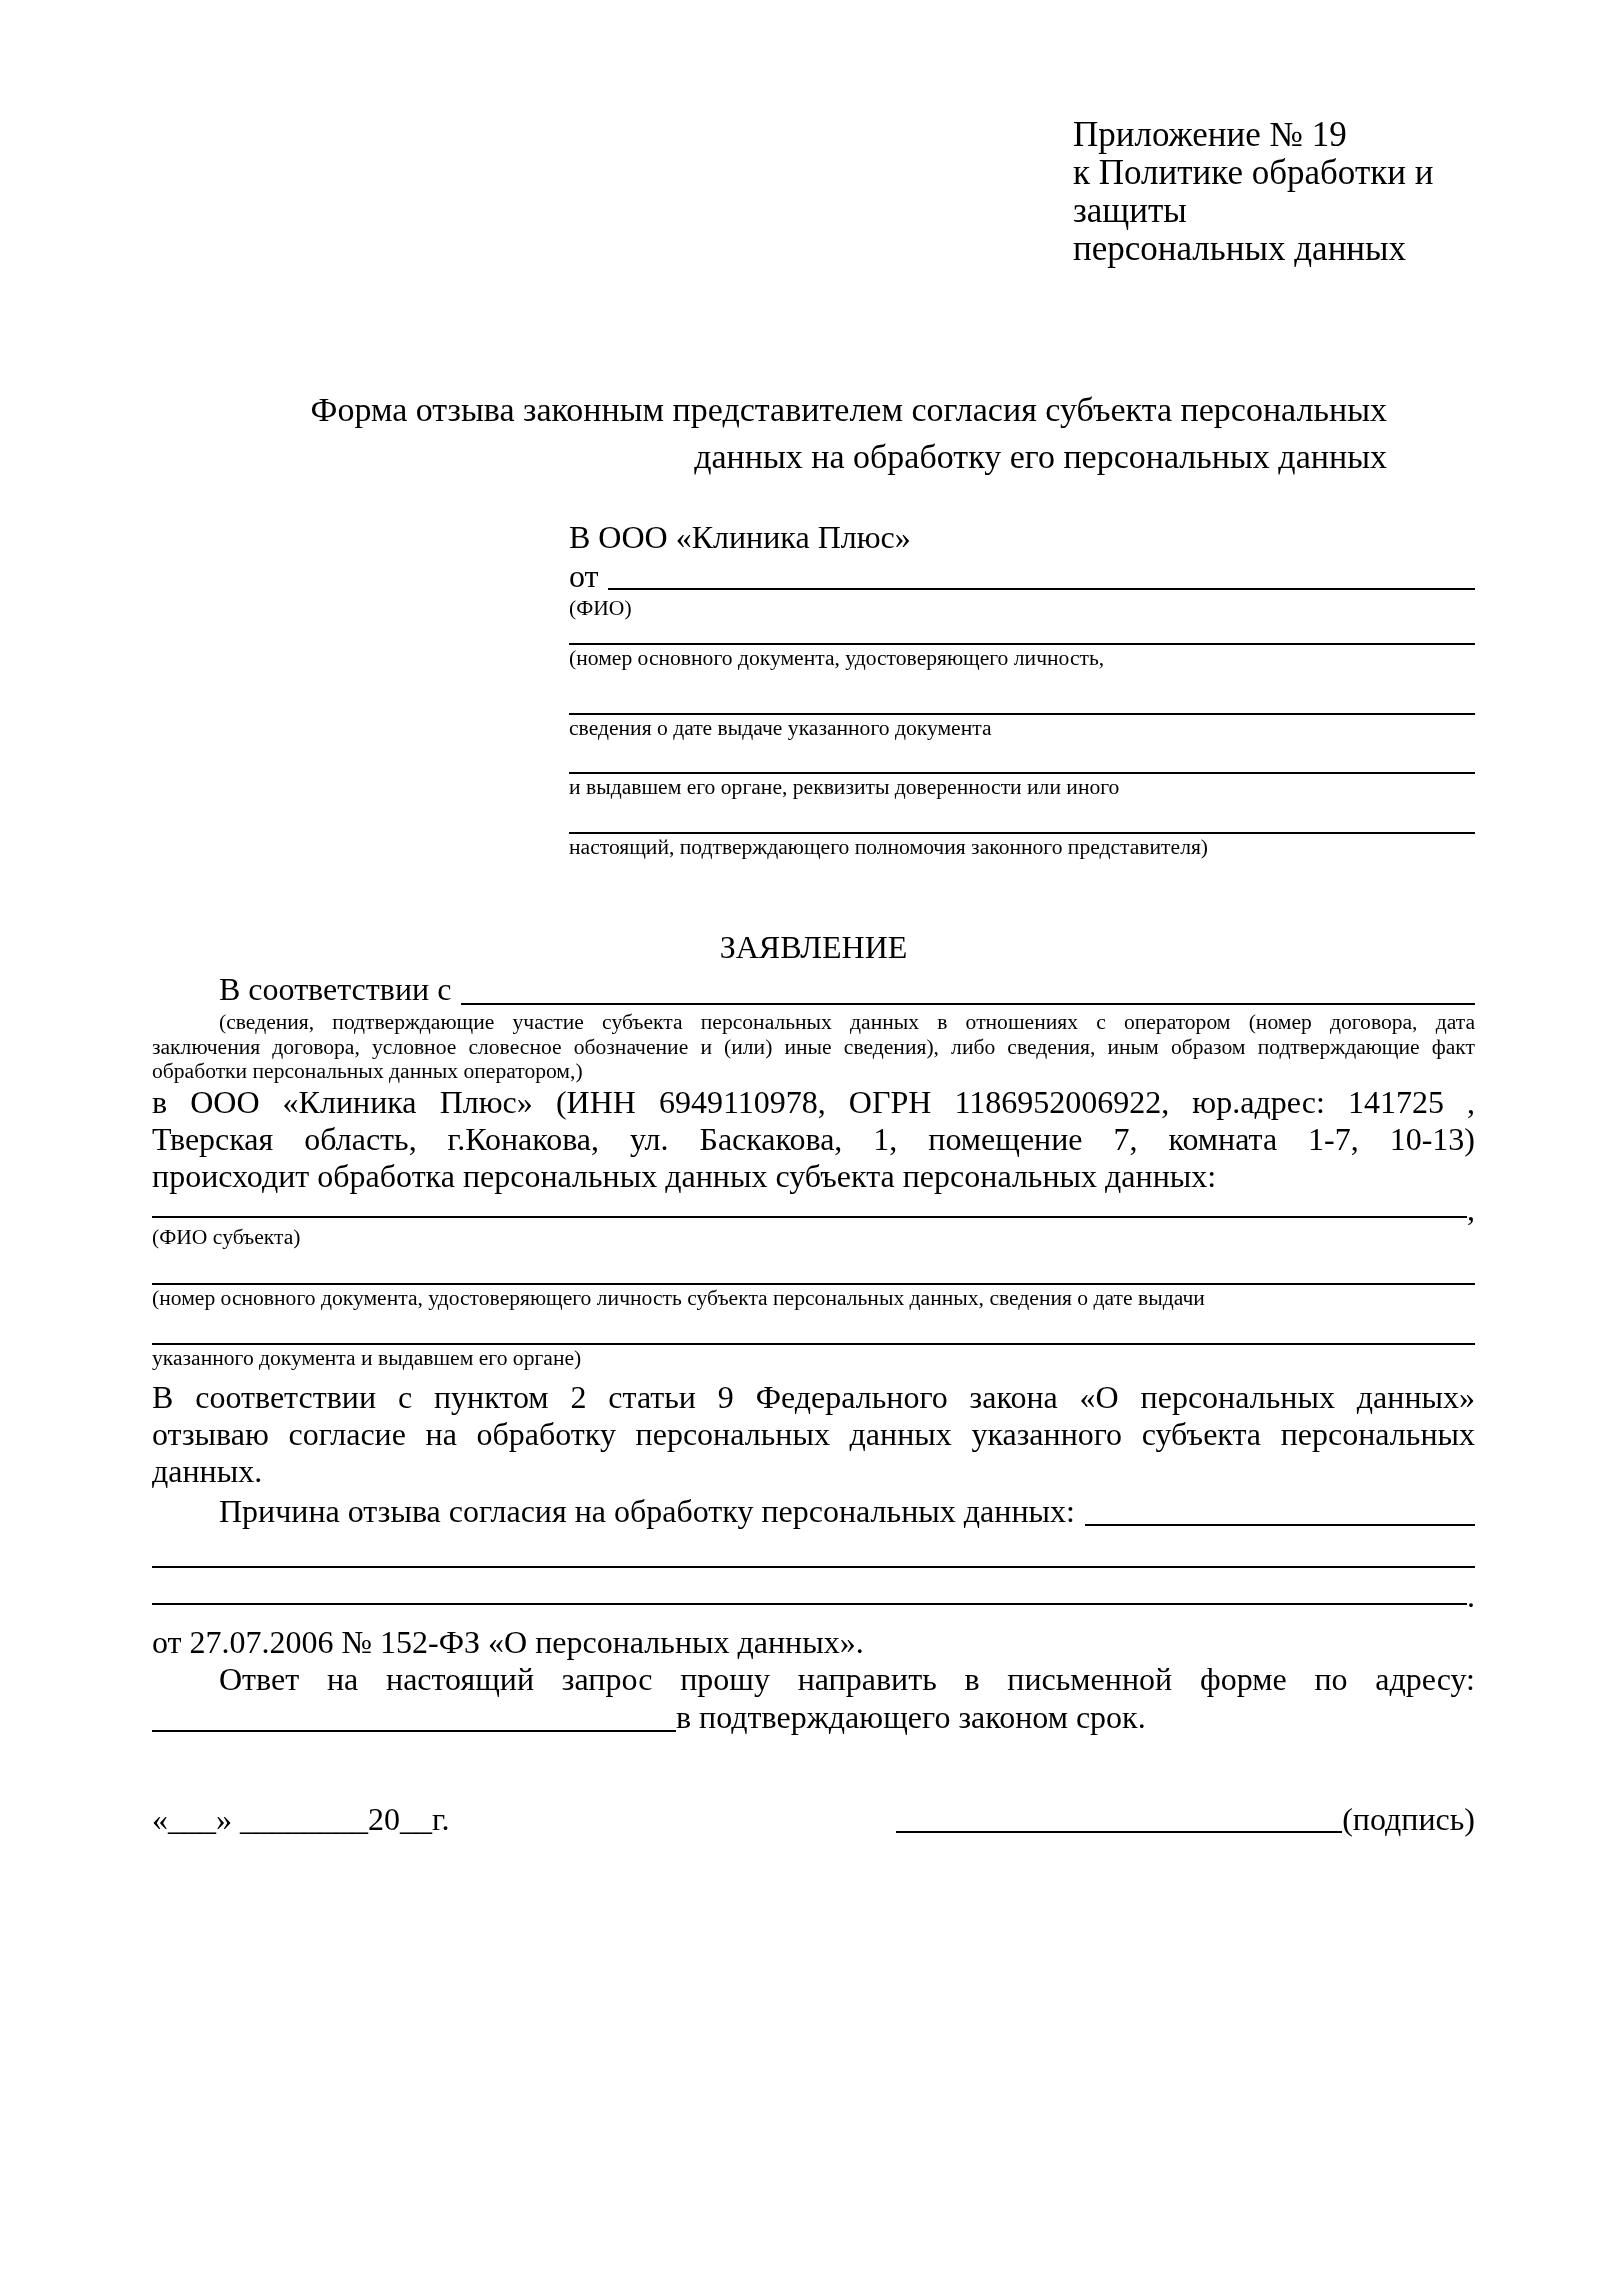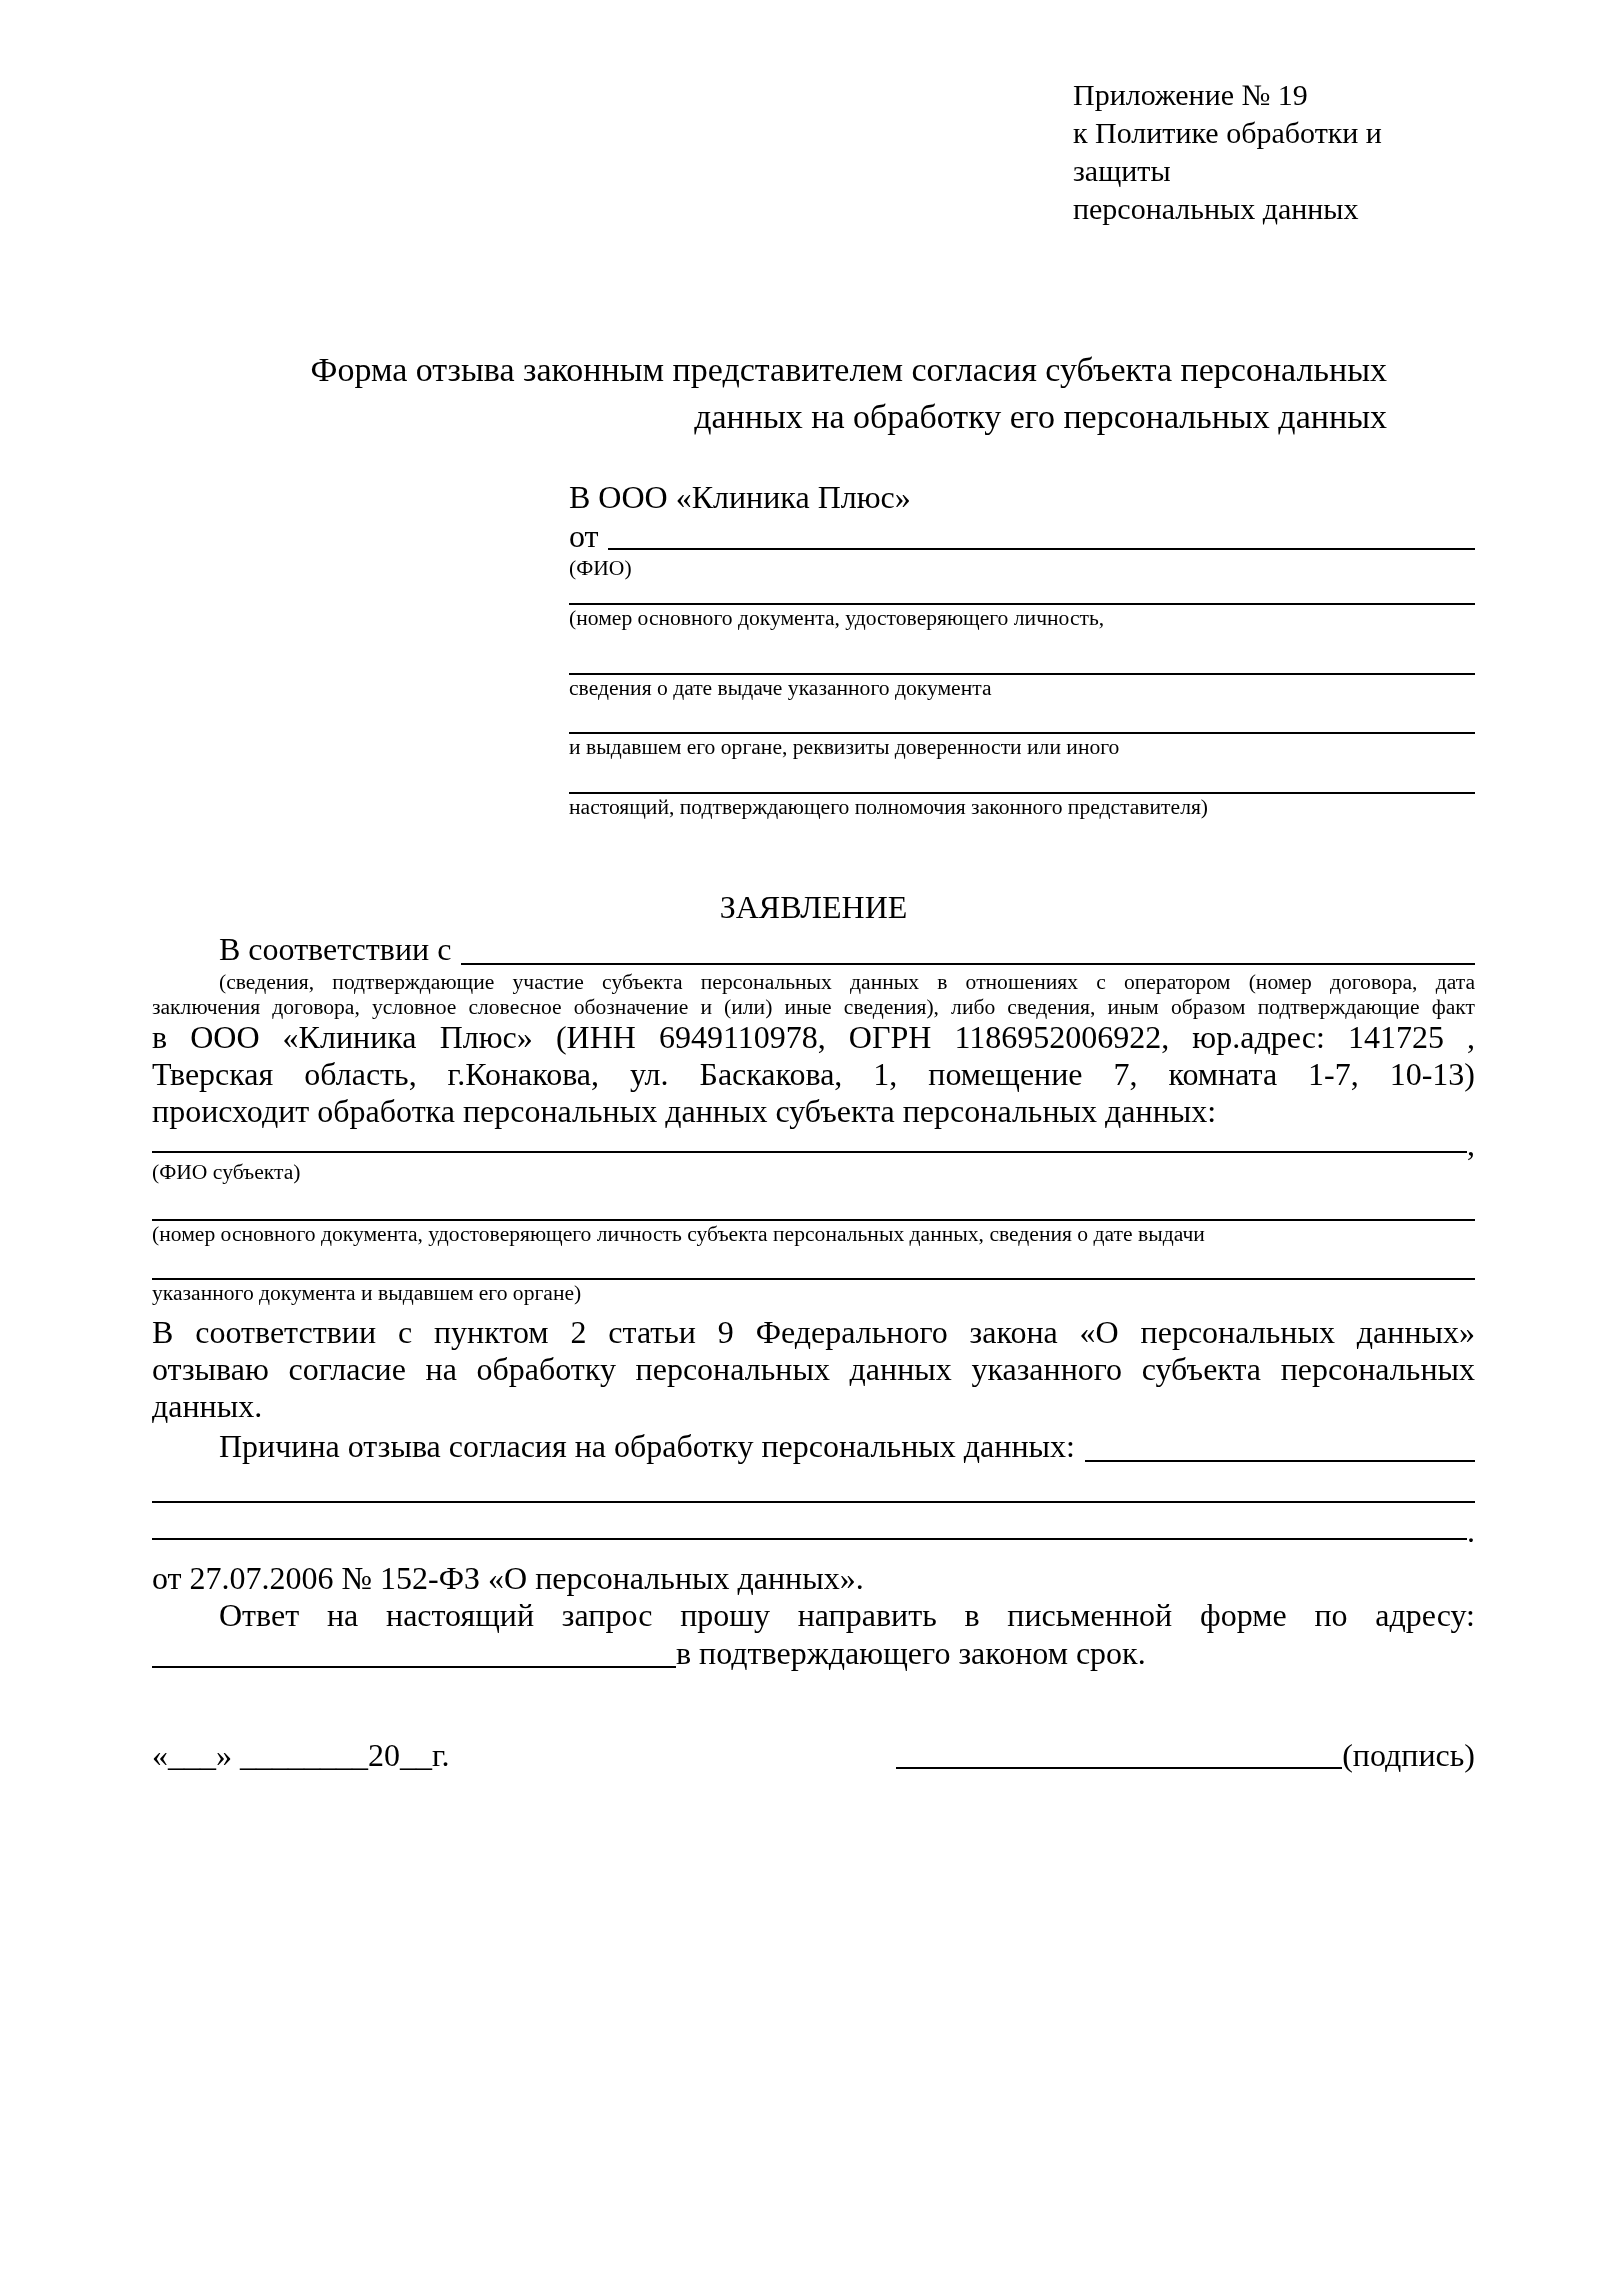--- a/index.html
+++ b/index.html
@@ -10,21 +10,21 @@
     background: #ffffff;
     color: #000000;
     font-family: "Liberation Serif", "DejaVu Serif", serif;
     font-size: 32px;
     line-height: 37px;
     overflow: hidden;
   }
   .content { padding: 0 146px 0 152px; }
 
   
-  .doc-header { margin-top: 76px; margin-left: 921px; font-size: 30px; line-height: 38px; }
+  .doc-header { margin-top: 116px; margin-left: 921px; font-size: 35px; line-height: 38px; }
 
   
   .doc-title {
     margin: 118px auto 0;
     width: 1147px;
     text-align: right;
     font-weight: normal;
     font-size: 34px;
     line-height: 47px;
   }
@@ -120,20 +120,21 @@
     <div class="heading">ЗАЯВЛЕНИЕ</div>
 
     <div class="intro-row">
       <span class="indent lbl-pad">В соответствии с</span>
       <div class="row-uline"></div>
     </div>
 
     <div>
       <div class="fineline just-last indent">(сведения, подтверждающие участие субъекта персональных данных в отношениях с оператором (номер договора, дата</div>
       <div class="fineline just-last">заключения договора, условное словесное обозначение и (или) иные сведения), либо сведения, иным образом подтверждающие факт</div>
+      <div class="fineline">обработки персональных данных оператором,)</div>
     </div>
 
     <div>
       <div class="para-line just-last">в ООО «Клиника Плюс» (ИНН 6949110978, ОГРН 1186952006922, юр.адрес: 141725 ,</div>
       <div class="para-line just-last">Тверская область, г.Конакова, ул. Баскакова, 1, помещение 7, комната 1-7, 10-13)</div>
       <div class="para-line">происходит обработка персональных данных субъекта персональных данных:</div>
     </div>
 
     <div class="fio-row">
       <div class="uline"></div>

